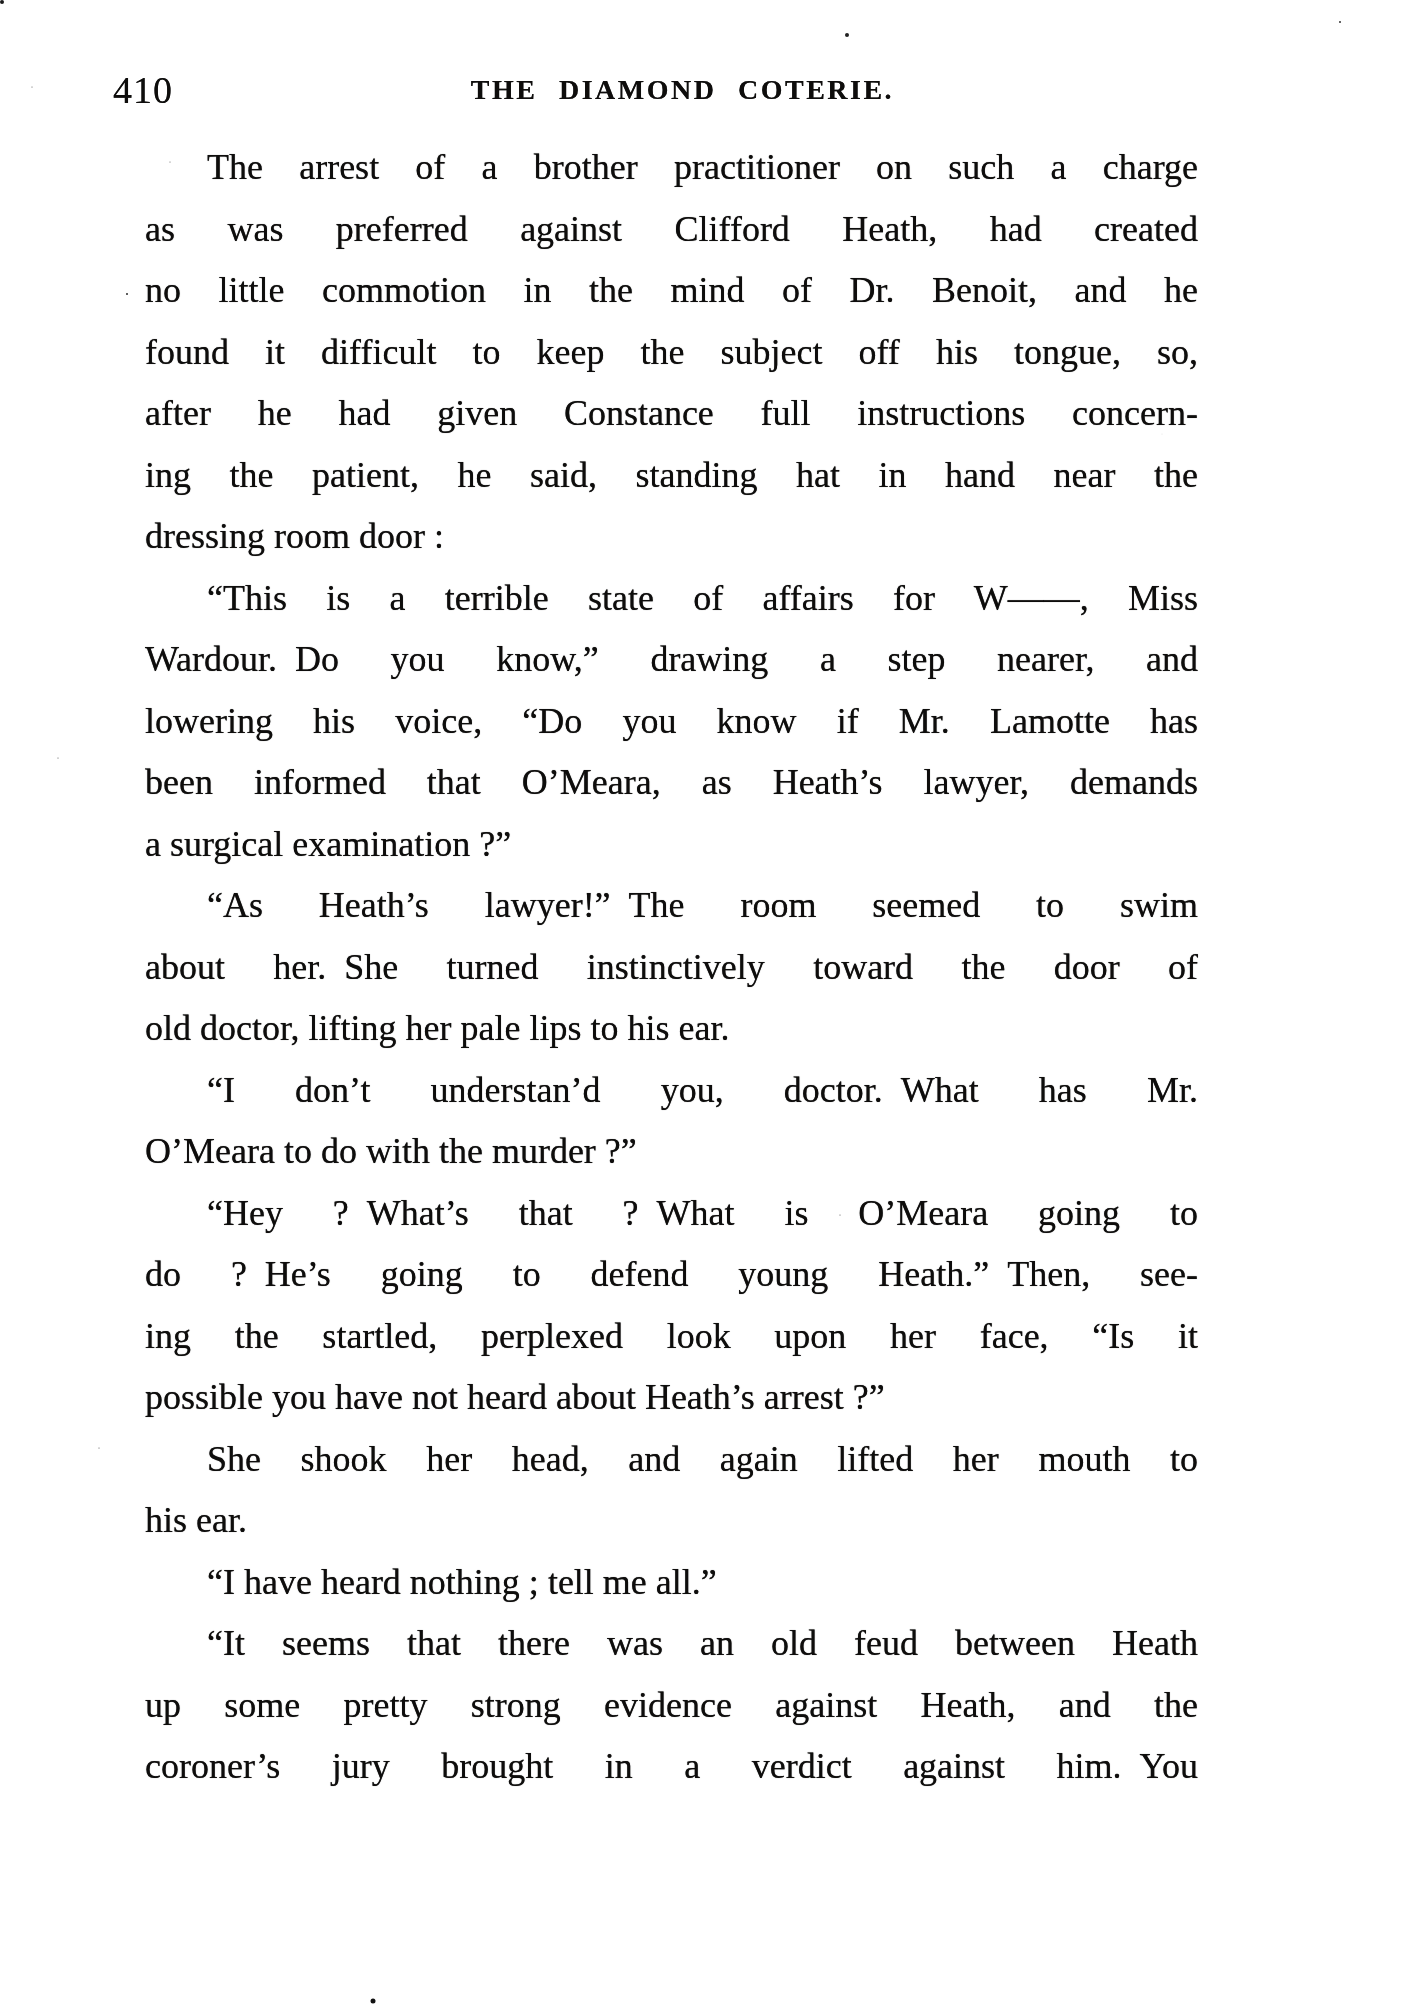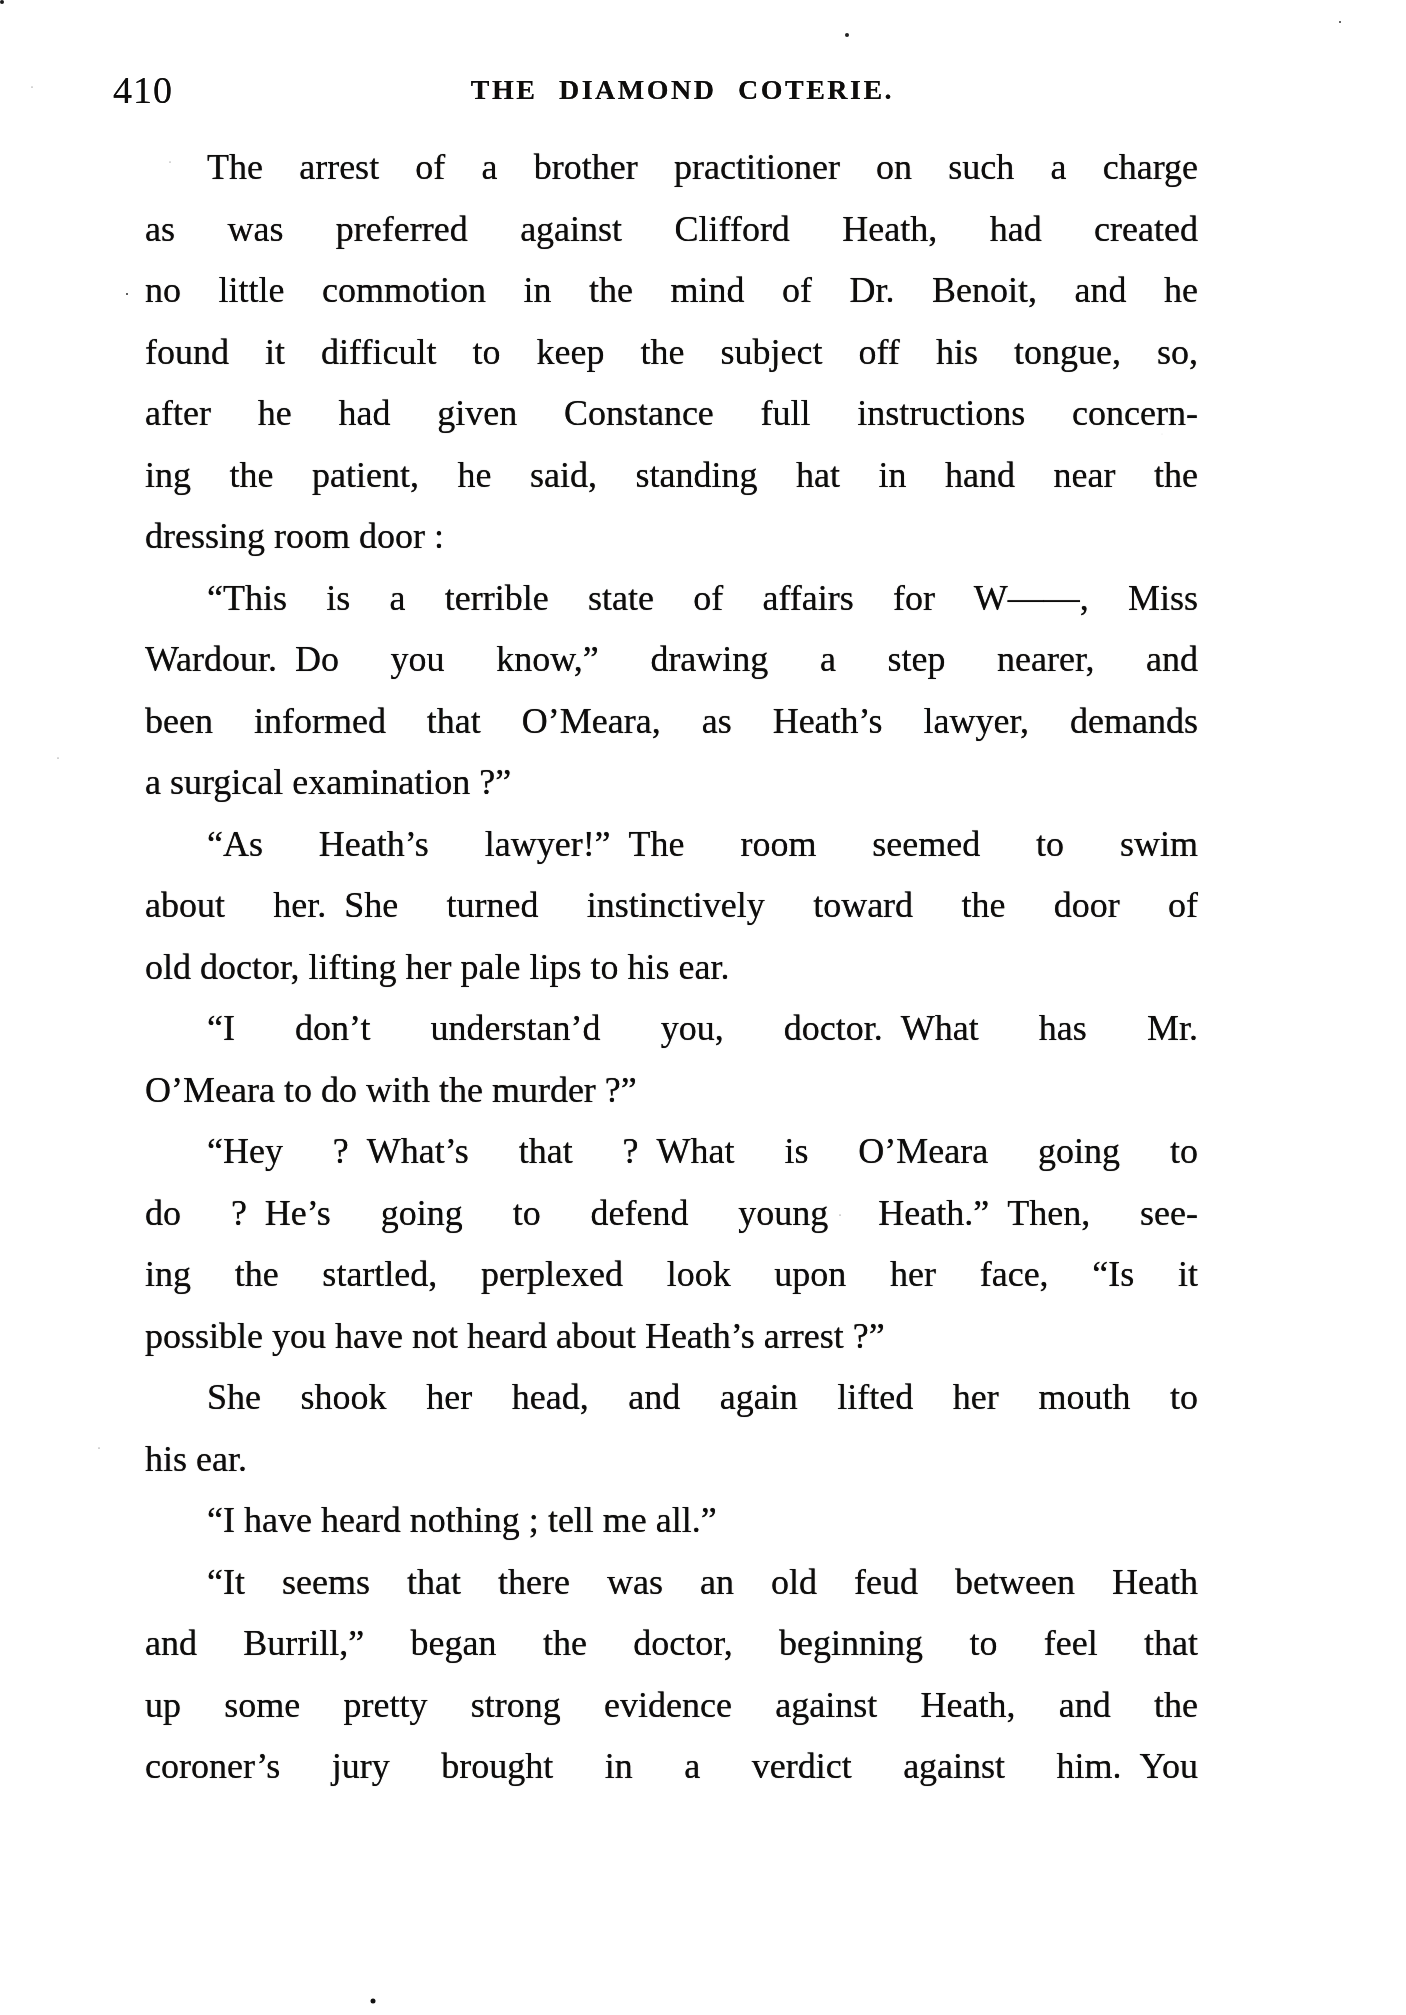--- a/index.html
+++ b/index.html
@@ -79,35 +79,35 @@
   <div class="text-block" id="text-block">
       <div class="line j indent">The arrest of a brother practitioner on such a charge</div>
       <div class="line j">as was preferred against Clifford Heath, had created</div>
       <div class="line j">no little commotion in the mind of Dr. Benoit, and he</div>
       <div class="line j">found it difficult to keep the subject off his tongue, so,</div>
       <div class="line j">after he had given Constance full instructions concern-</div>
       <div class="line j">ing the patient, he said, standing hat in hand near the</div>
       <div class="line">dressing room door :</div>
       <div class="line j indent">“This is a terrible state of affairs for W——, Miss</div>
       <div class="line j">Wardour. Do you know,” drawing a step nearer, and</div>
+      <div class="line j">lowering his voice, “Do you know if Mr. Lamotte has</div>
       <div class="line j">been informed that O’Meara, as Heath’s lawyer, demands</div>
       <div class="line">a surgical examination ?”</div>
       <div class="line j indent">“As Heath’s lawyer!” The room seemed to swim</div>
       <div class="line j">about her. She turned instinctively toward the door of</div>
       <div class="line">old doctor, lifting her pale lips to his ear.</div>
       <div class="line j indent">“I don’t understan’d you, doctor. What has Mr.</div>
       <div class="line">O’Meara to do with the murder ?”</div>
       <div class="line j indent">“Hey ? What’s that ? What is O’Meara going to</div>
       <div class="line j">do ? He’s going to defend young Heath.” Then, see-</div>
       <div class="line j">ing the startled, perplexed look upon her face, “Is it</div>
       <div class="line">possible you have not heard about Heath’s arrest ?”</div>
       <div class="line j indent">She shook her head, and again lifted her mouth to</div>
       <div class="line">his ear.</div>
       <div class="line indent">“I have heard nothing ; tell me all.”</div>
       <div class="line j indent">“It seems that there was an old feud between Heath</div>
-      <div class="line j">and Burrill,” began the doctor, beginning to feel that</div>
       <div class="line j">up some pretty strong evidence against Heath, and the</div>
       <div class="line j">coroner’s jury brought in a verdict against him. You</div>
     </div>
 
   <div class="specks"></div>
 
 </div>
 
 </body></html>

